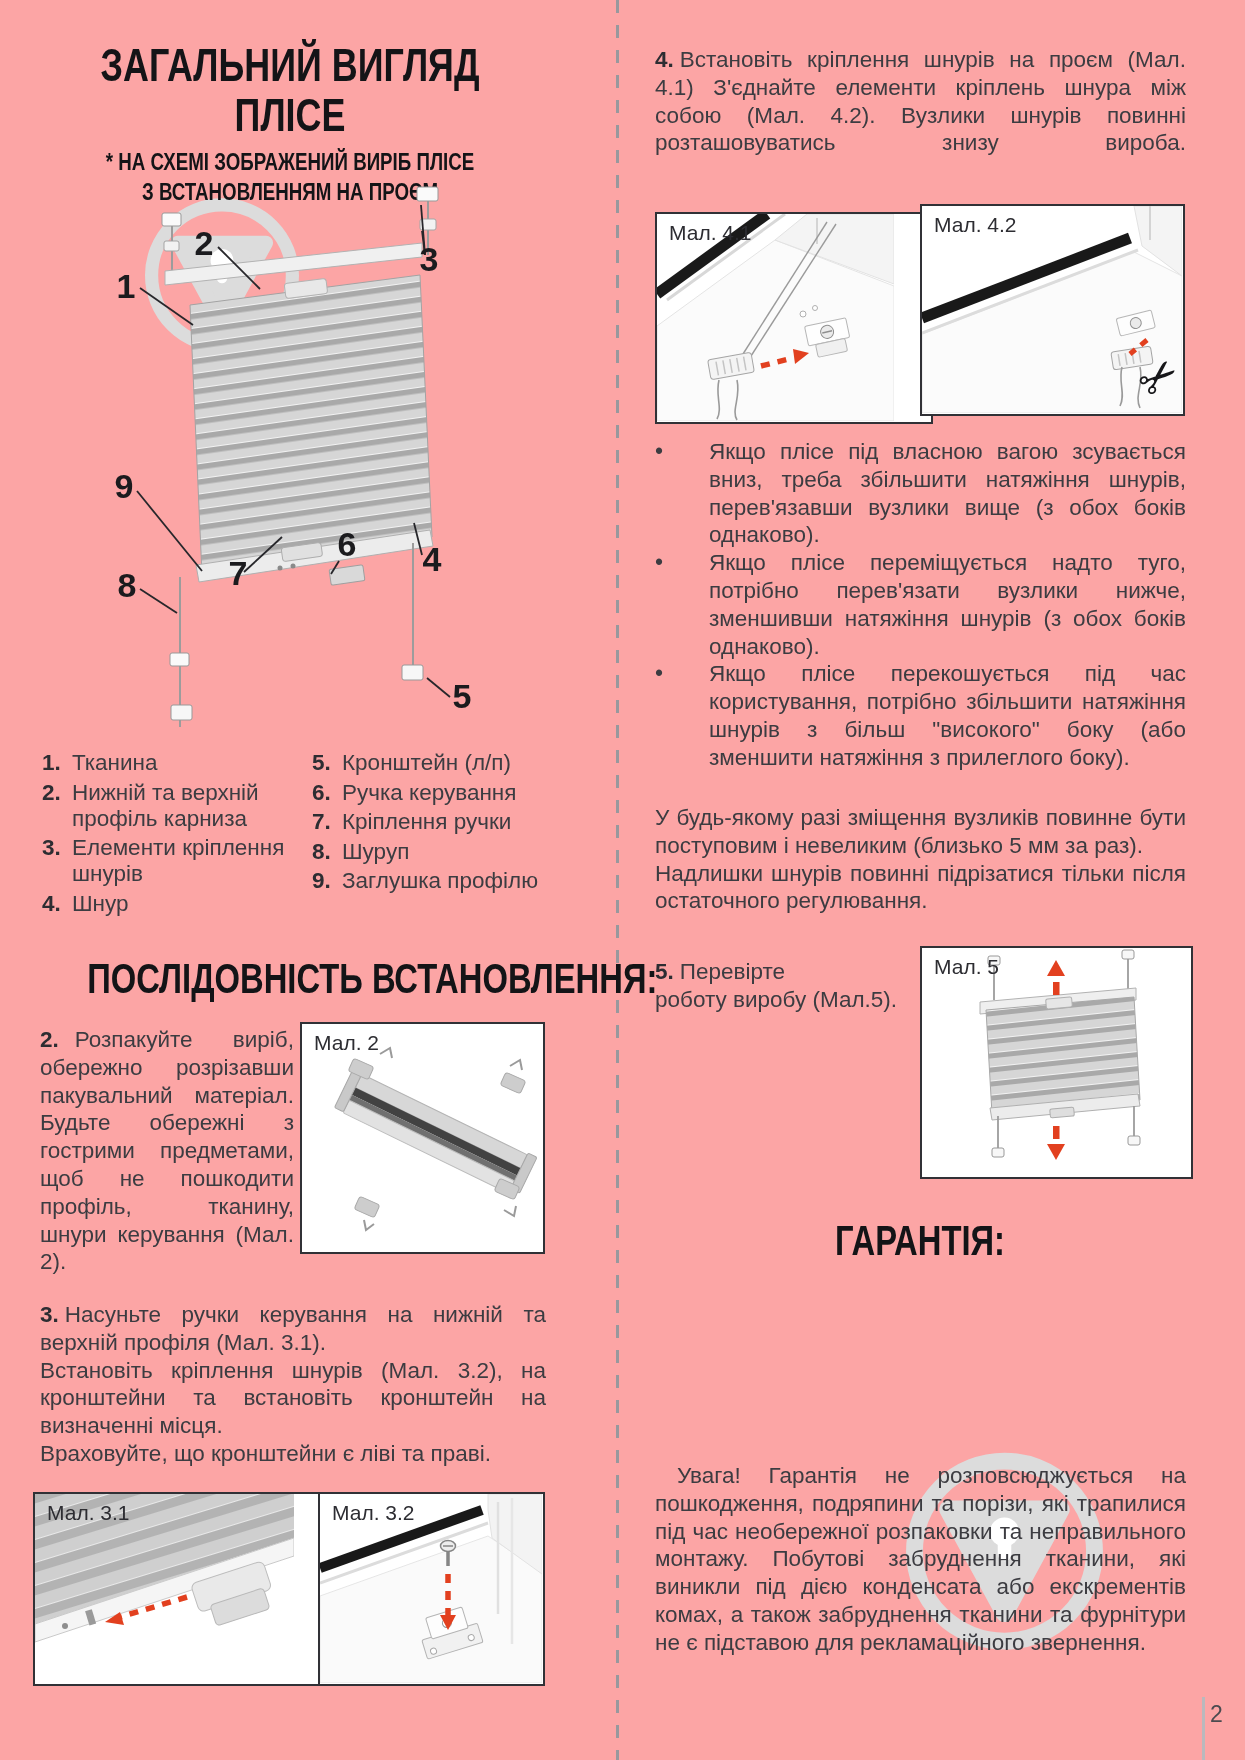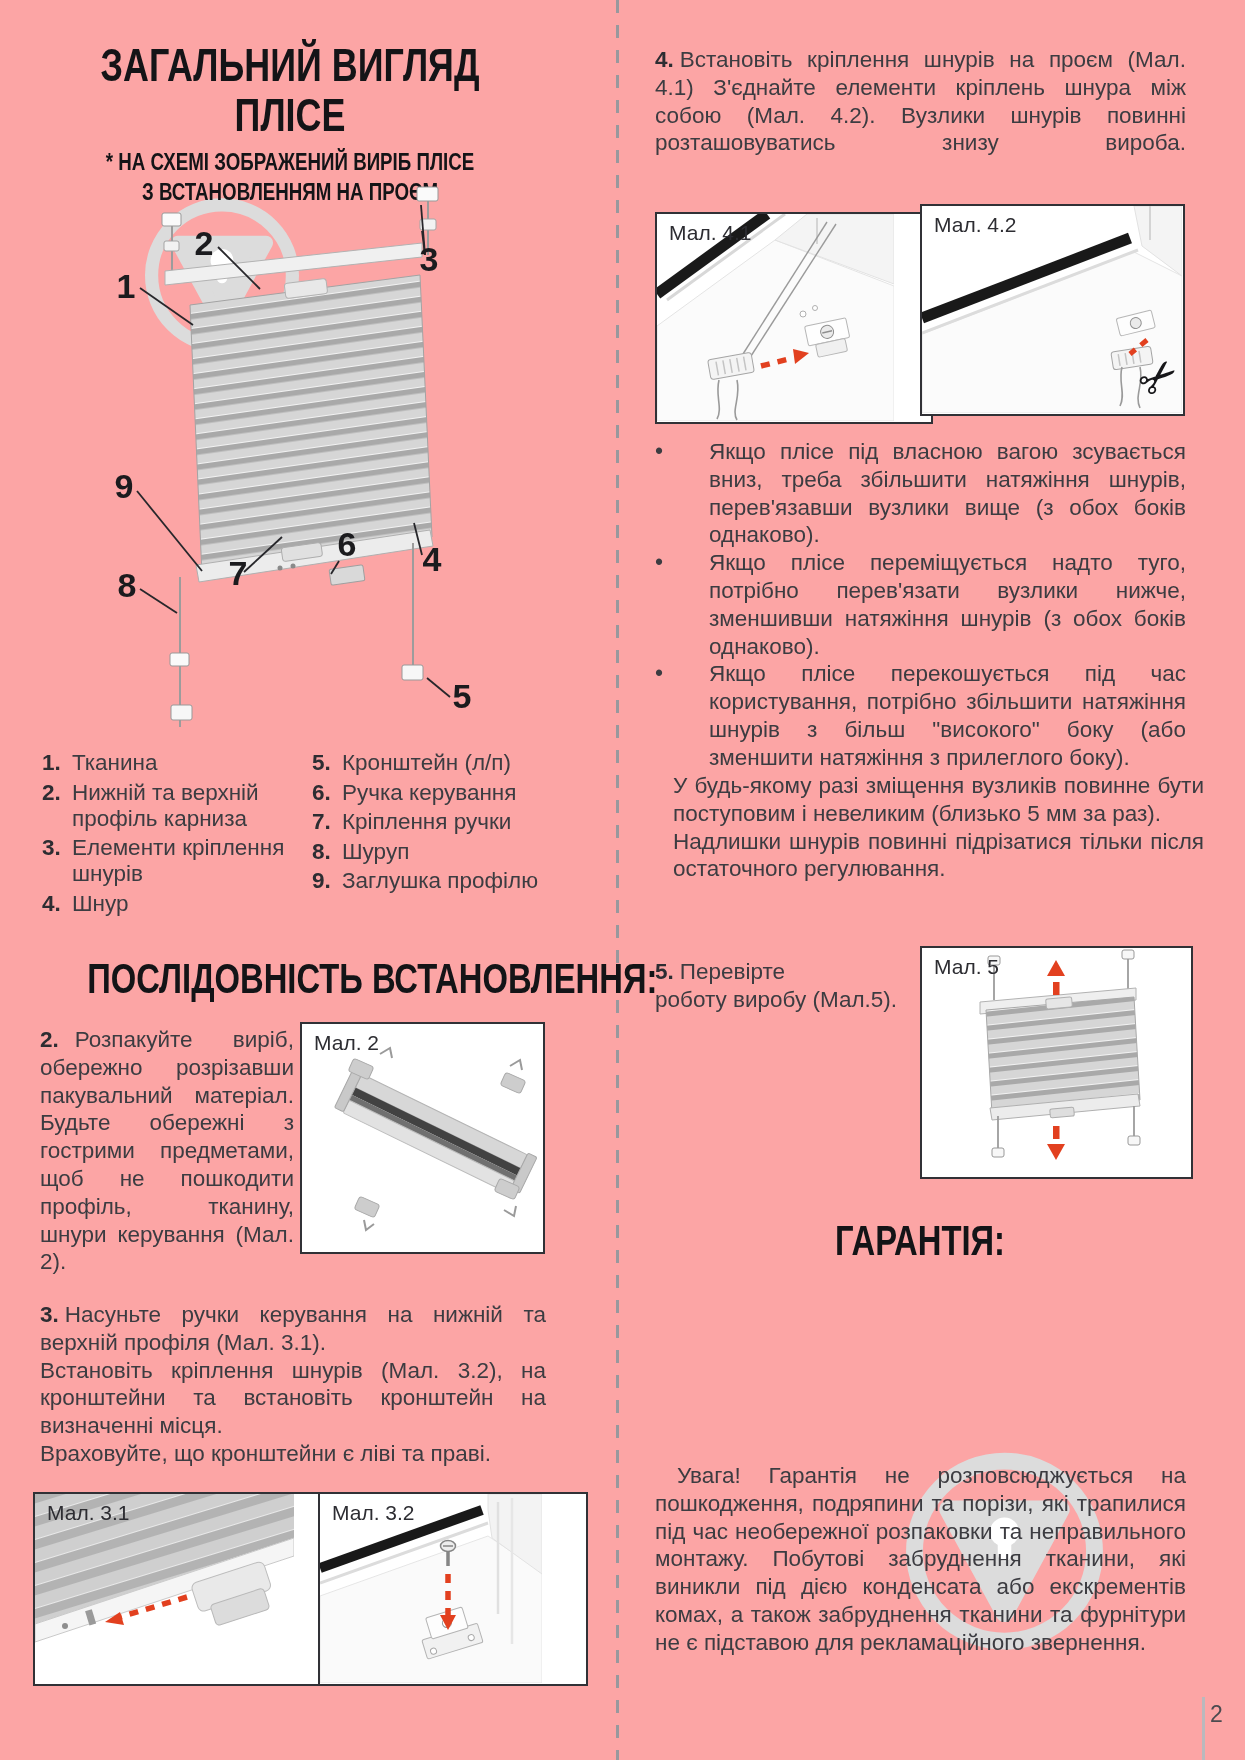--- a/index.html
+++ b/index.html
@@ -234,21 +234,21 @@
       <circle cx="30" cy="132" r="3" fill="#8e8e8e"></circle>
       <g transform="rotate(-18 195 92)">
         <rect x="158" y="78" width="76" height="30" rx="6" fill="#e9e9e9" stroke="#bdbdbd"></rect>
         <rect x="170" y="104" width="56" height="22" rx="4" fill="#dcdcdc" stroke="#b8b8b8"></rect>
       </g>
       <line x1="152" y1="103" x2="82" y2="124" stroke="#e2401f" stroke-width="5.5" stroke-dasharray="9 8"></line>
       <polygon points="70,128 85,118 89,131" fill="#e2401f"></polygon>
     </svg>
   </div>
 
-  <div class="fig" style="left:318px;top:1492px;width:270px;height:194px;">
+  <div class="fig" style="left:318px;top:1492px;width:227px;height:194px;">
     <div class="figlabel">Мал. 3.2</div>
     <svg width="222" height="189" viewBox="0 0 222 189">
       <polygon points="0,102 168,42 222,78 222,189 0,189" fill="#fafafa" stroke="#e6e6e6"></polygon>
       <line x1="0" y1="74" x2="162" y2="16" stroke="#191919" stroke-width="10"></line>
       <line x1="0" y1="89" x2="168" y2="29" stroke="#dcdcdc" stroke-width="3"></line>
       <polygon points="168,0 222,0 222,80 172,44 168,16" fill="#f3f3f3" stroke="#e2e2e2"></polygon>
       <line x1="178" y1="8" x2="178" y2="120" stroke="#e0e0e0" stroke-width="2.5"></line>
       <line x1="192" y1="4" x2="192" y2="150" stroke="#e6e6e6" stroke-width="2.5"></line>
       <g transform="rotate(-17 128 136)">
         <rect x="100" y="138" width="58" height="20" rx="2" fill="#f1f1f1" stroke="#b4b4b4"></rect>
@@ -338,21 +338,21 @@
     <div class="brow">
       <span class="bdot">•</span>
       <span class="btxt">Якщо плісе переміщується надто туго, потрібно перев'язати вузлики нижче, зменшивши натяжіння шнурів (з обох боків однаково).</span>
     </div>
     <div class="brow">
       <span class="bdot">•</span>
       <span class="btxt">Якщо плісе перекошується під час користування, потрібно збільшити натяжіння шнурів з більш "високого" боку (або зменшити натяжіння з прилеглого боку).</span>
     </div>
   </div>
 
-  <div class="abs z jt" style="left:655px;top:772px;width:531px;margin-left:18px;">
+  <div class="abs z jt" style="left:655px;top:804px;width:531px;">
     <p>У будь-якому разі зміщення вузликів повинне бути поступовим і невеликим (близько 5 мм за раз).</p>
     <p>Надлишки шнурів повинні підрізатися тільки після остаточного регулювання.</p>
   </div>
 
   <div class="abs z jt" style="left:655px;top:958px;width:280px;text-align:left;">
     <p><span class="num">5.</span><span>Перевірте</span></p>
     <p>роботу виробу (Мал.5).</p>
   </div>
 
   <div class="fig" style="left:912px;top:946px;width:273px;height:233px;margin-left:8px;">

